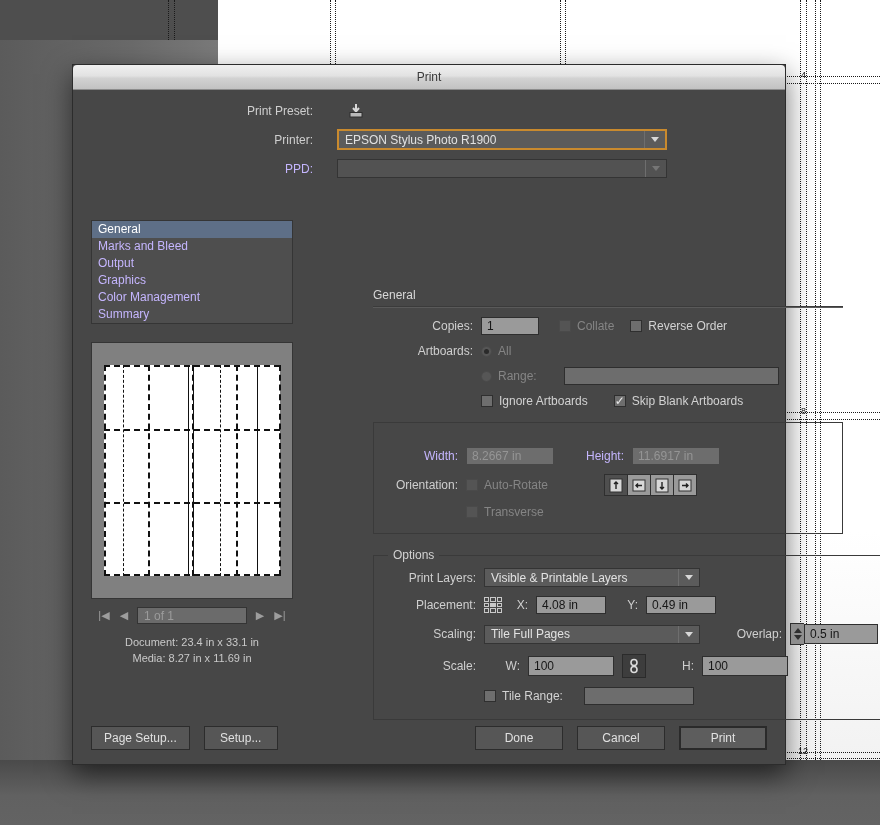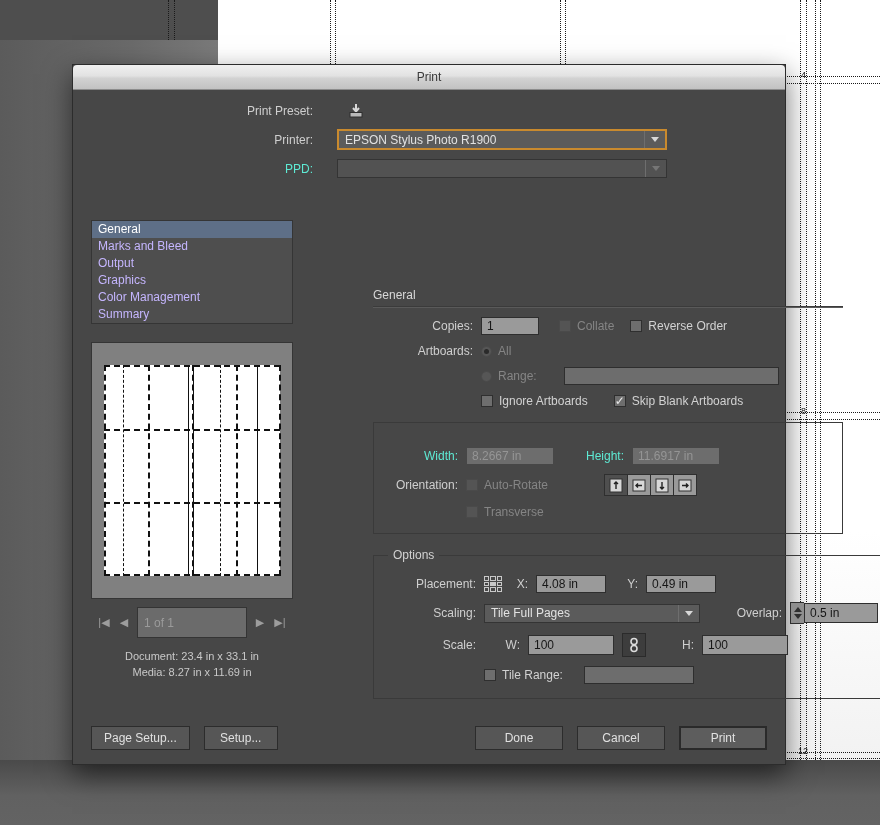--- a/index.html
+++ b/index.html
@@ -39,21 +39,21 @@
   #titlebar{
     height:24px;
     background:linear-gradient(180deg,#f0f0f0 0%,#e2e2e2 45%,#d2d2d2 55%,#c2c2c2 100%);
     border-bottom:1px solid #8c8c8c;
     display:flex;align-items:center;justify-content:center;
     font-size:12px;color:#3b3b3b;
     border-top-left-radius:4px;border-top-right-radius:4px;
   }
   #dialog-body{position:relative;height:674px;background:#474747;}
   .lbl{font-size:12px;color:#cfcfcf;text-align:right;white-space:nowrap;}
-  .lbl.dim{color:#5eead4;}
+  .lbl.dim{color:#c4b5fd;}
 
   
   #top-area{padding:12px 0 0 0;}
   .toprow{display:flex;align-items:center;margin-bottom:9px;}
   .toprow .lbl{width:240px;padding-right:24px;}
 
   .combo{
     position:relative;height:19px;background:#5b5b5b;border:1px solid #343434;
     display:flex;align-items:center;font-size:12px;color:#e2e2e2;
     padding-left:6px;box-sizing:border-box;
@@ -87,21 +87,21 @@
     box-sizing:border-box;
   }
   .tile-h{position:absolute;left:0;width:100%;height:0;border-top:2px dashed #111;}
   .tile-v{position:absolute;top:0;height:100%;width:0;border-left:2px dashed #111;}
   .ab-v{position:absolute;top:0;height:100%;width:0;border-left:1px solid #111;}
   .ab-d{position:absolute;top:0;height:100%;width:0;border-left:1px dashed #111;}
 
   #page-nav{margin-top:8px;display:flex;align-items:center;gap:6px;justify-content:center;}
   #page-nav .navbtn{font-size:11px;color:#9d9d9d;width:14px;text-align:center;cursor:default;}
   #pagefield{
-    width:110px;height:31px;background:#6b6b6b;border:1px solid #343434;
+    width:110px;height:17px;background:#6b6b6b;border:1px solid #343434;
     font-size:12px;color:#9b9b9b;display:flex;align-items:center;padding-left:6px;box-sizing:border-box;text-align:right;
   }
   #docinfo{margin-top:10px;text-align:center;font-size:11px;color:#c9c9c9;line-height:16px;}
 
   
   #right-col{position:absolute;left:300px;top:198px;width:470px;}
   .section-title{font-size:12px;color:#d8d8d8;}
   .hr{height:1px;background:#3b3b3b;border-bottom:1px solid #5a5a5a;margin-top:4px;}
 
   .frow{display:flex;align-items:center;margin-top:9px;}
@@ -367,20 +367,29 @@
         <div class="frow">
           <div class="lbl" style="width:70px"></div>
           <span class="chk dim"></span>
           <span class="chklabel dim">Transverse</span>
         </div>
       </fieldset>
 
       <fieldset class="group">
         <legend>Options</legend>
 
+        <div class="frow" style="margin-top:2px">
+          <div class="lbl" style="width:88px">Print Layers:</div>
+          <div class="combo" style="width:216px">
+            <span>Visible &amp; Printable Layers</span>
+            <span class="arrowbox">
+                <i></i>
+              </span>
+          </div>
+        </div>
 
         <div class="frow">
           <div class="lbl" style="width:88px">Placement:</div>
           <span class="proxy">
             <span></span>
               <span></span>
               <span></span>
             <span></span>
               <span class="on"></span>
               <span></span>

